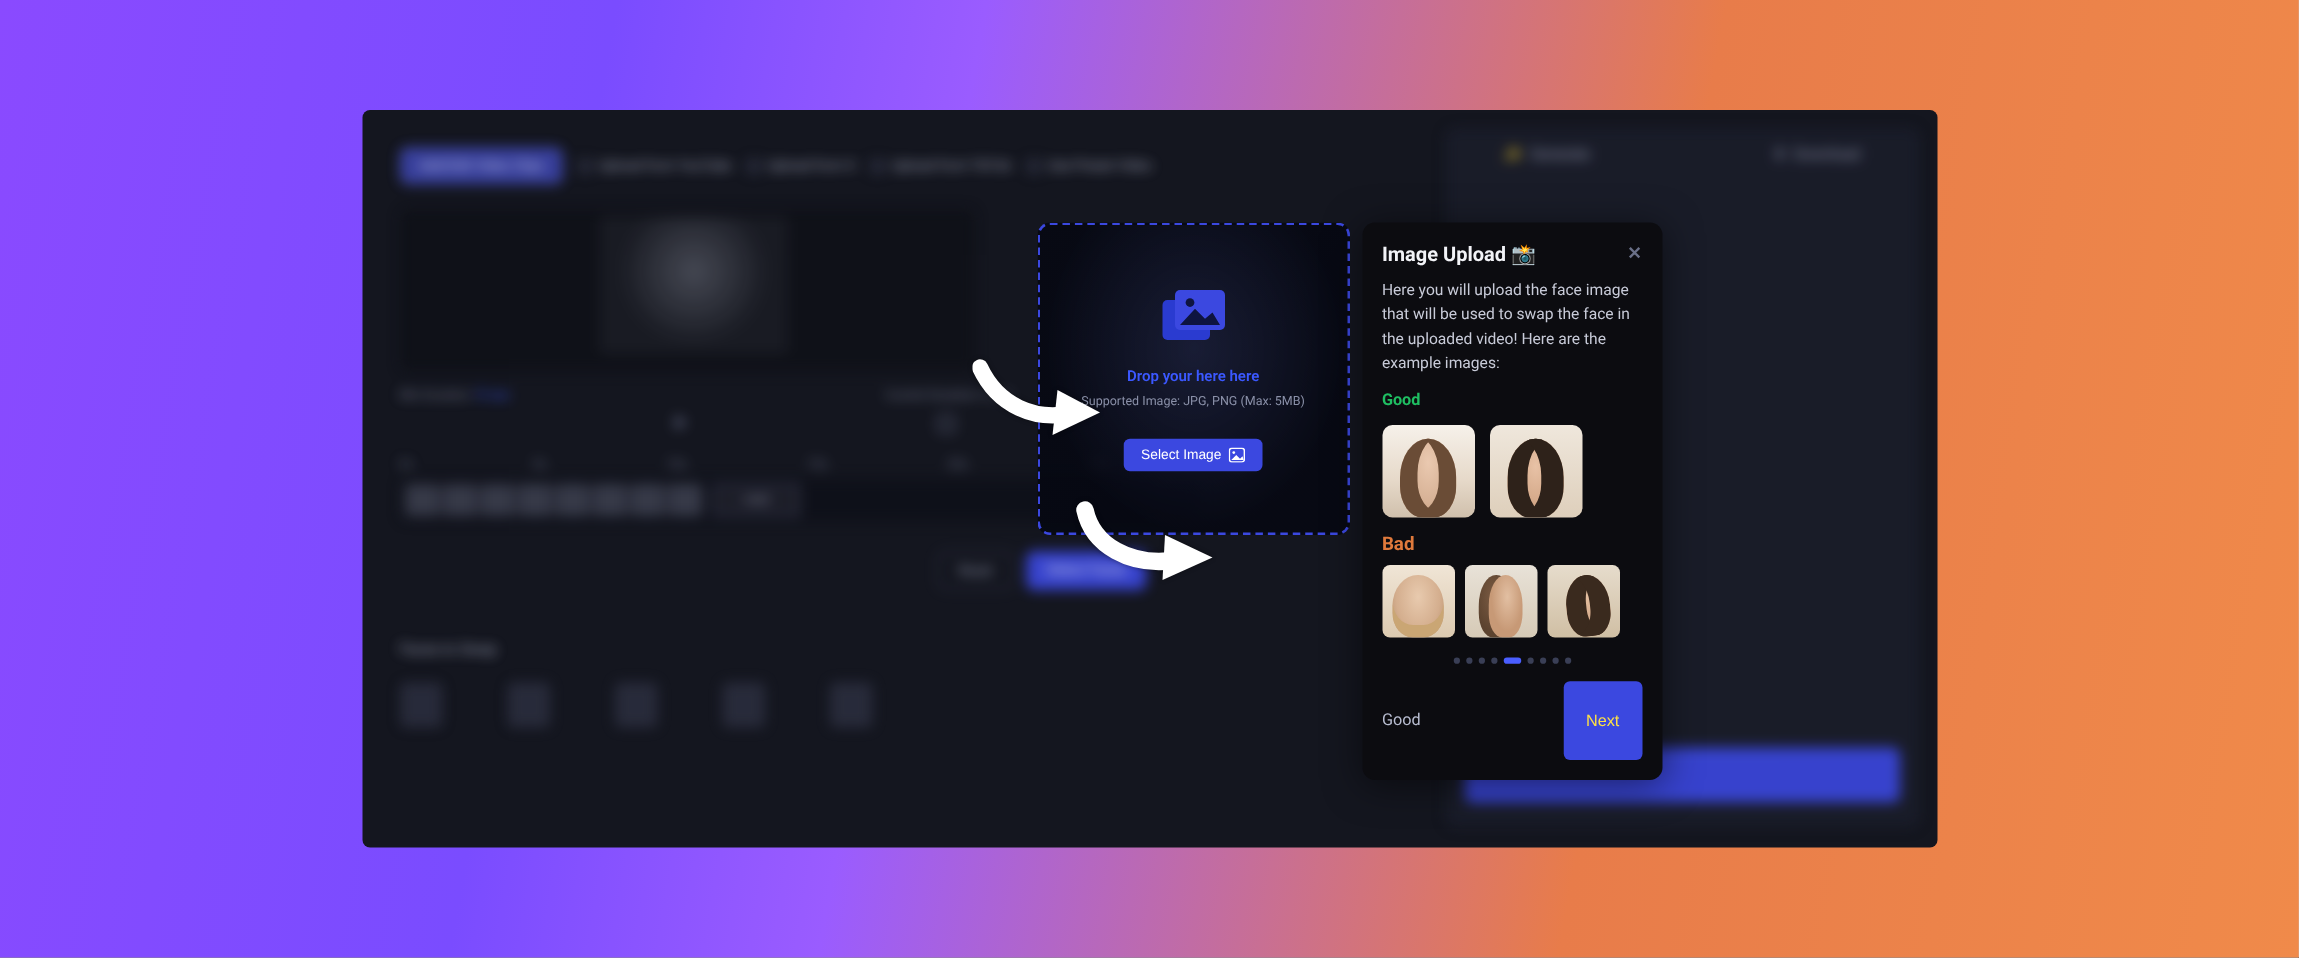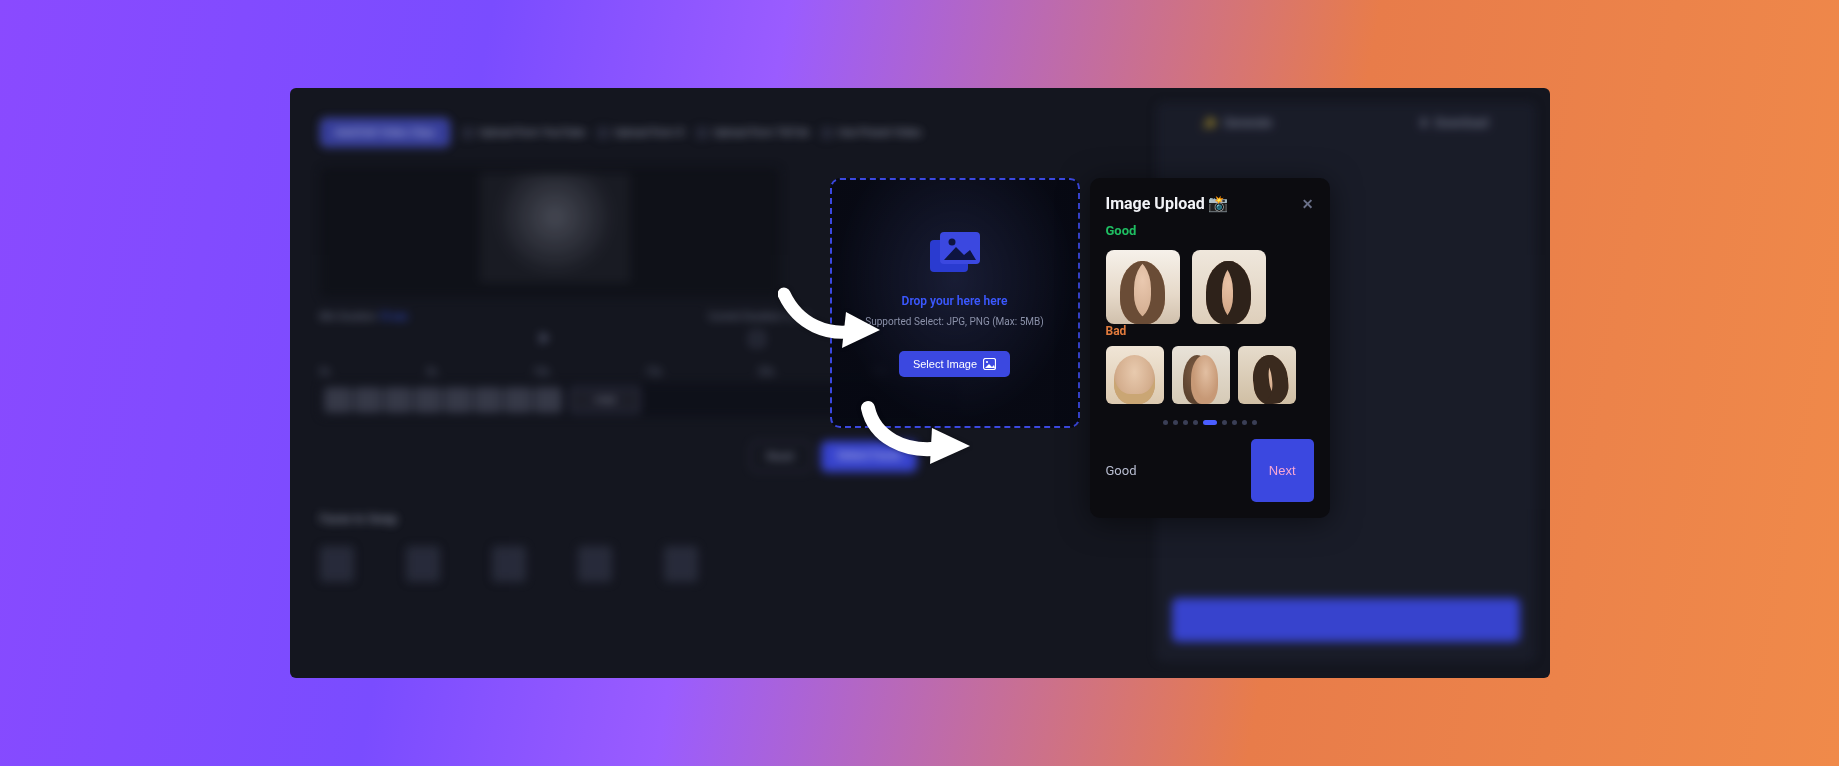--- a/index.html
+++ b/index.html
@@ -122,26 +122,26 @@
     position:absolute;
     left:800px; top:90px;
     width:240px;
     background:#0c0c10;
     border-radius:10px;
     padding:16px;
     z-index:10;
     color:#d6d9e4;
     box-shadow:0 4px 30px rgba(0,0,0,0.5);
   }
-  .popover-hdr { display:flex; justify-content:space-between; align-items:center; margin-bottom:10px; }
+  .popover-hdr { display:flex; justify-content:space-between; margin-bottom:10px; }
   .popover-title { font-size:16px; font-weight:700; color:#f2f3f7; }
   .popover-close { color:#6a7088; font-size:14px; cursor:pointer; font-weight:bold; }
   .popover-body { font-size:12.5px; line-height:1.55; color:#c8cbd8; margin-bottom:12px; }
   .label-good { color:#1fbf62; font-size:13px; font-weight:700; margin-bottom:12px; }
-  .label-bad { color:#e07a3c; font-size:12px; font-weight:700; margin-bottom:8px; }
+  .label-bad { color:#e07a3c; font-size:15px; font-weight:700; margin-bottom:8px; margin-top:12px; }
   .img-row { display:flex; gap:12px; }
   .img-row.small { gap:8px; }
   .example-img {
     width:74px; height:74px;
     border-radius:8px;
     display:flex; align-items:flex-end; justify-content:center;
     overflow:hidden;
   }
   .example-img.sm { width:58px; height:58px; border-radius:6px; }
   .face-sil {
@@ -159,21 +159,21 @@
   .b2 .face-sil2 { background: radial-gradient(ellipse at 55% 35%, #e2bfa2 0%, #c79976 60%); width:48%; height:85%; border-radius:50% 50% 40% 40%; margin-left:-10px; }
   .b3 { background: linear-gradient(180deg,#e6dccc 0%,#d0bfa4 100%); }
   .b3 .face-sil { background: radial-gradient(ellipse at 50% 35%, #e4bfa0 0%, #cfa282 60%, #ab7f5e 100%); box-shadow: -16px -2px 0 0 #3a2a1e inset, 16px -2px 0 0 #3a2a1e inset; transform:translateX(4px) rotate(-6deg); }
 
   .dots { display:flex; gap:5px; justify-content:center; margin-top:16px; }
   .dot { width:5px; height:5px; background:#3a3f56; border-radius:50%; }
   .dot.long { width:14px; border-radius:3px; background:#4a5eff; }
   .popover-ftr { display:flex; justify-content:space-between; align-items:center; margin-top:14px; }
   .btn-back { color:#b8bdd0; font-size:13px; cursor:pointer; }
   .btn-next {
-    background:#3b48e0; color:#f9a8d4; font-size:13px; font-weight:500;
+    background:#3b48e0; color:#fde047; font-size:13px; font-weight:500;
     padding:24px 18px; border-radius:5px; border:none; cursor:pointer;
   }
 </style>
 </head>
 <body>
 
 <div class="screenshot-frame">
 
   <div class="bg-ui">
     <div class="bg-toolbar">
@@ -277,36 +277,37 @@
   <div class="dropzone">
     <div class="drop-icon">
       <svg width="54" height="46" viewBox="0 0 54 46">
         <rect x="2" y="10" width="38" height="32" rx="4" fill="#2a3bd0"></rect>
         <rect x="12" y="2" width="40" height="32" rx="4" fill="#3b48e0"></rect>
         <circle cx="24" cy="12" r="3.5" fill="#0e1440"></circle>
         <path d="M16 30 L28 17 L36 25 L42 20 L48 30 Z" fill="#0e1440"></path>
       </svg>
     </div>
     <div class="drop-title">Drop your here here</div>
-    <div class="drop-sub">Supported Select: JPG, PNG (Max: 5MB)</div>
+    <div class="drop-sub">Supported Image: JPG, PNG (Max: 5MB)</div>
     <button class="drop-btn">
       <span>Select Image</span>
       <svg width="13" height="12" viewBox="0 0 13 12">
         <rect x="0.5" y="0.5" width="12" height="11" rx="2" fill="none" stroke="#fff" stroke-width="1.2"></rect>
         <circle cx="4" cy="4" r="1.1" fill="#fff"></circle>
         <path d="M2 10 L6 6 L9 9 L11 7 L12 10 Z" fill="#fff"></path>
       </svg>
     </button>
   </div>
 
   <div class="popover">
     <div class="popover-hdr">
       <div class="popover-title">Image Upload 📸</div>
       <div class="popover-close">✕</div>
     </div>
+    <div class="popover-body">Here you will upload the face image that will be used to swap the face in the uploaded video! Here are the example images:</div>
 
     <div class="label-good">Good</div>
     <div class="img-row">
       <div class="example-img g1">
           <div class="face-sil"></div>
         </div>
       <div class="example-img g2">
           <div class="face-sil"></div>
         </div>
     </div>

